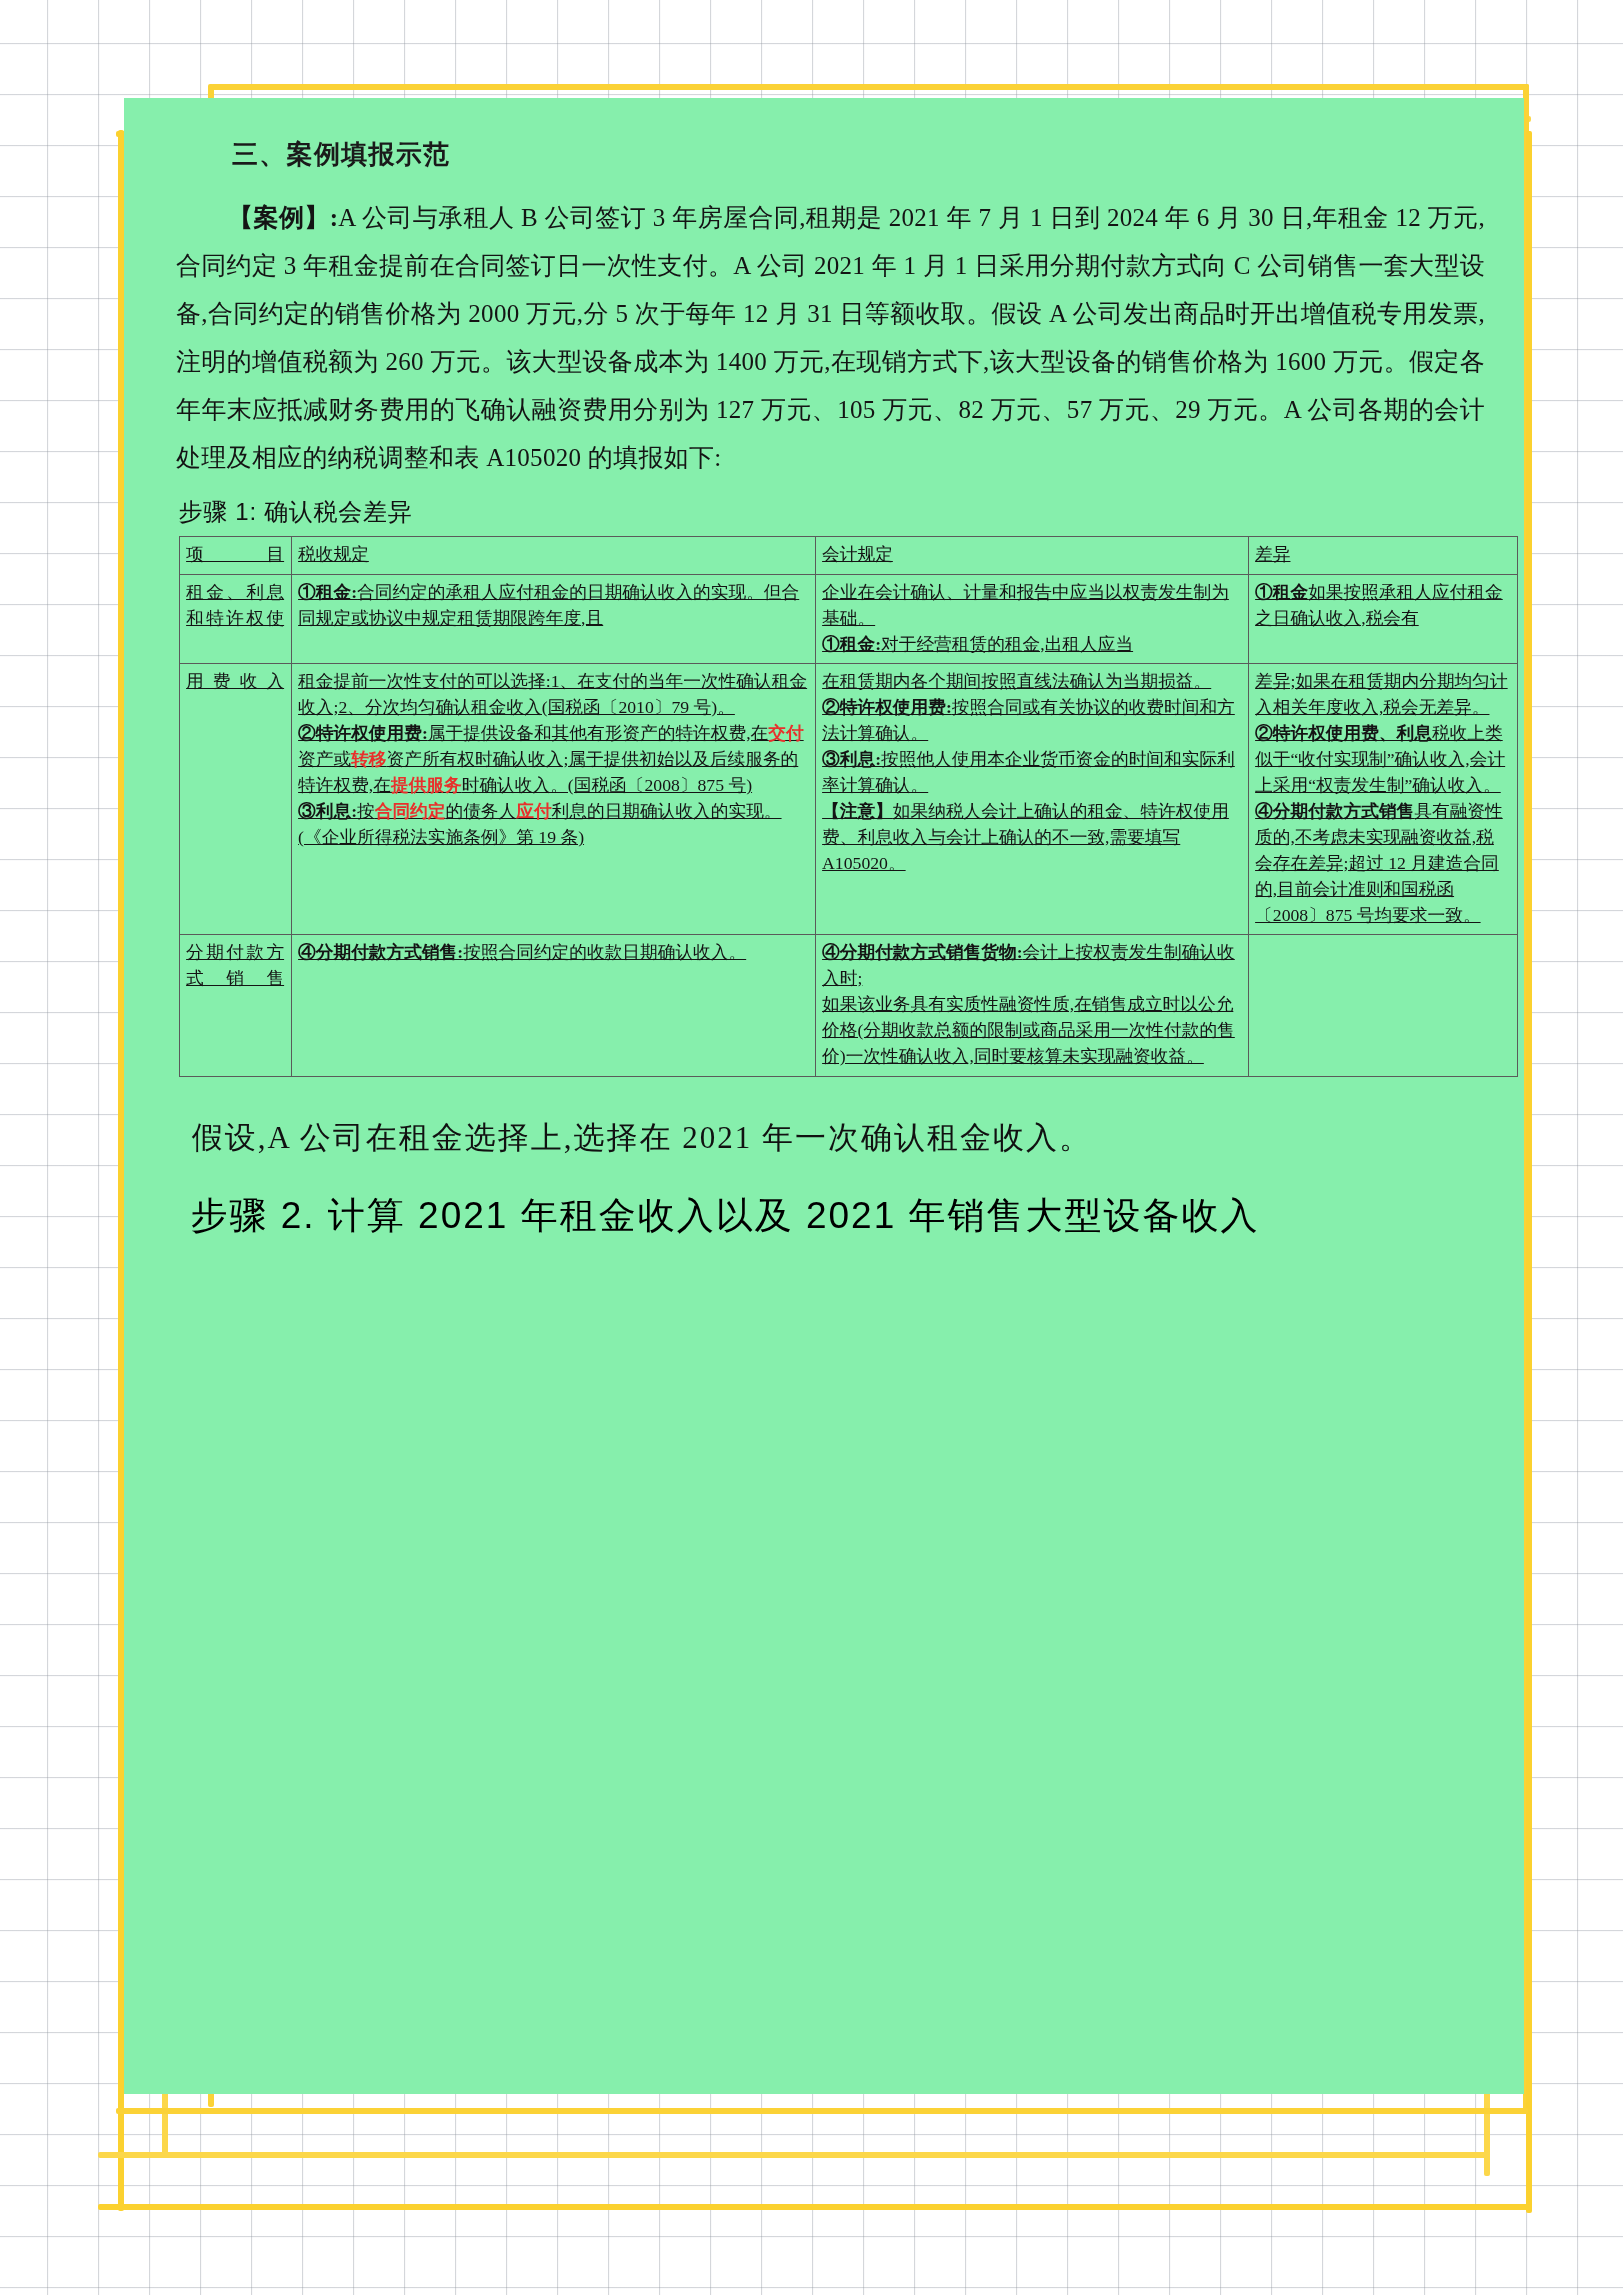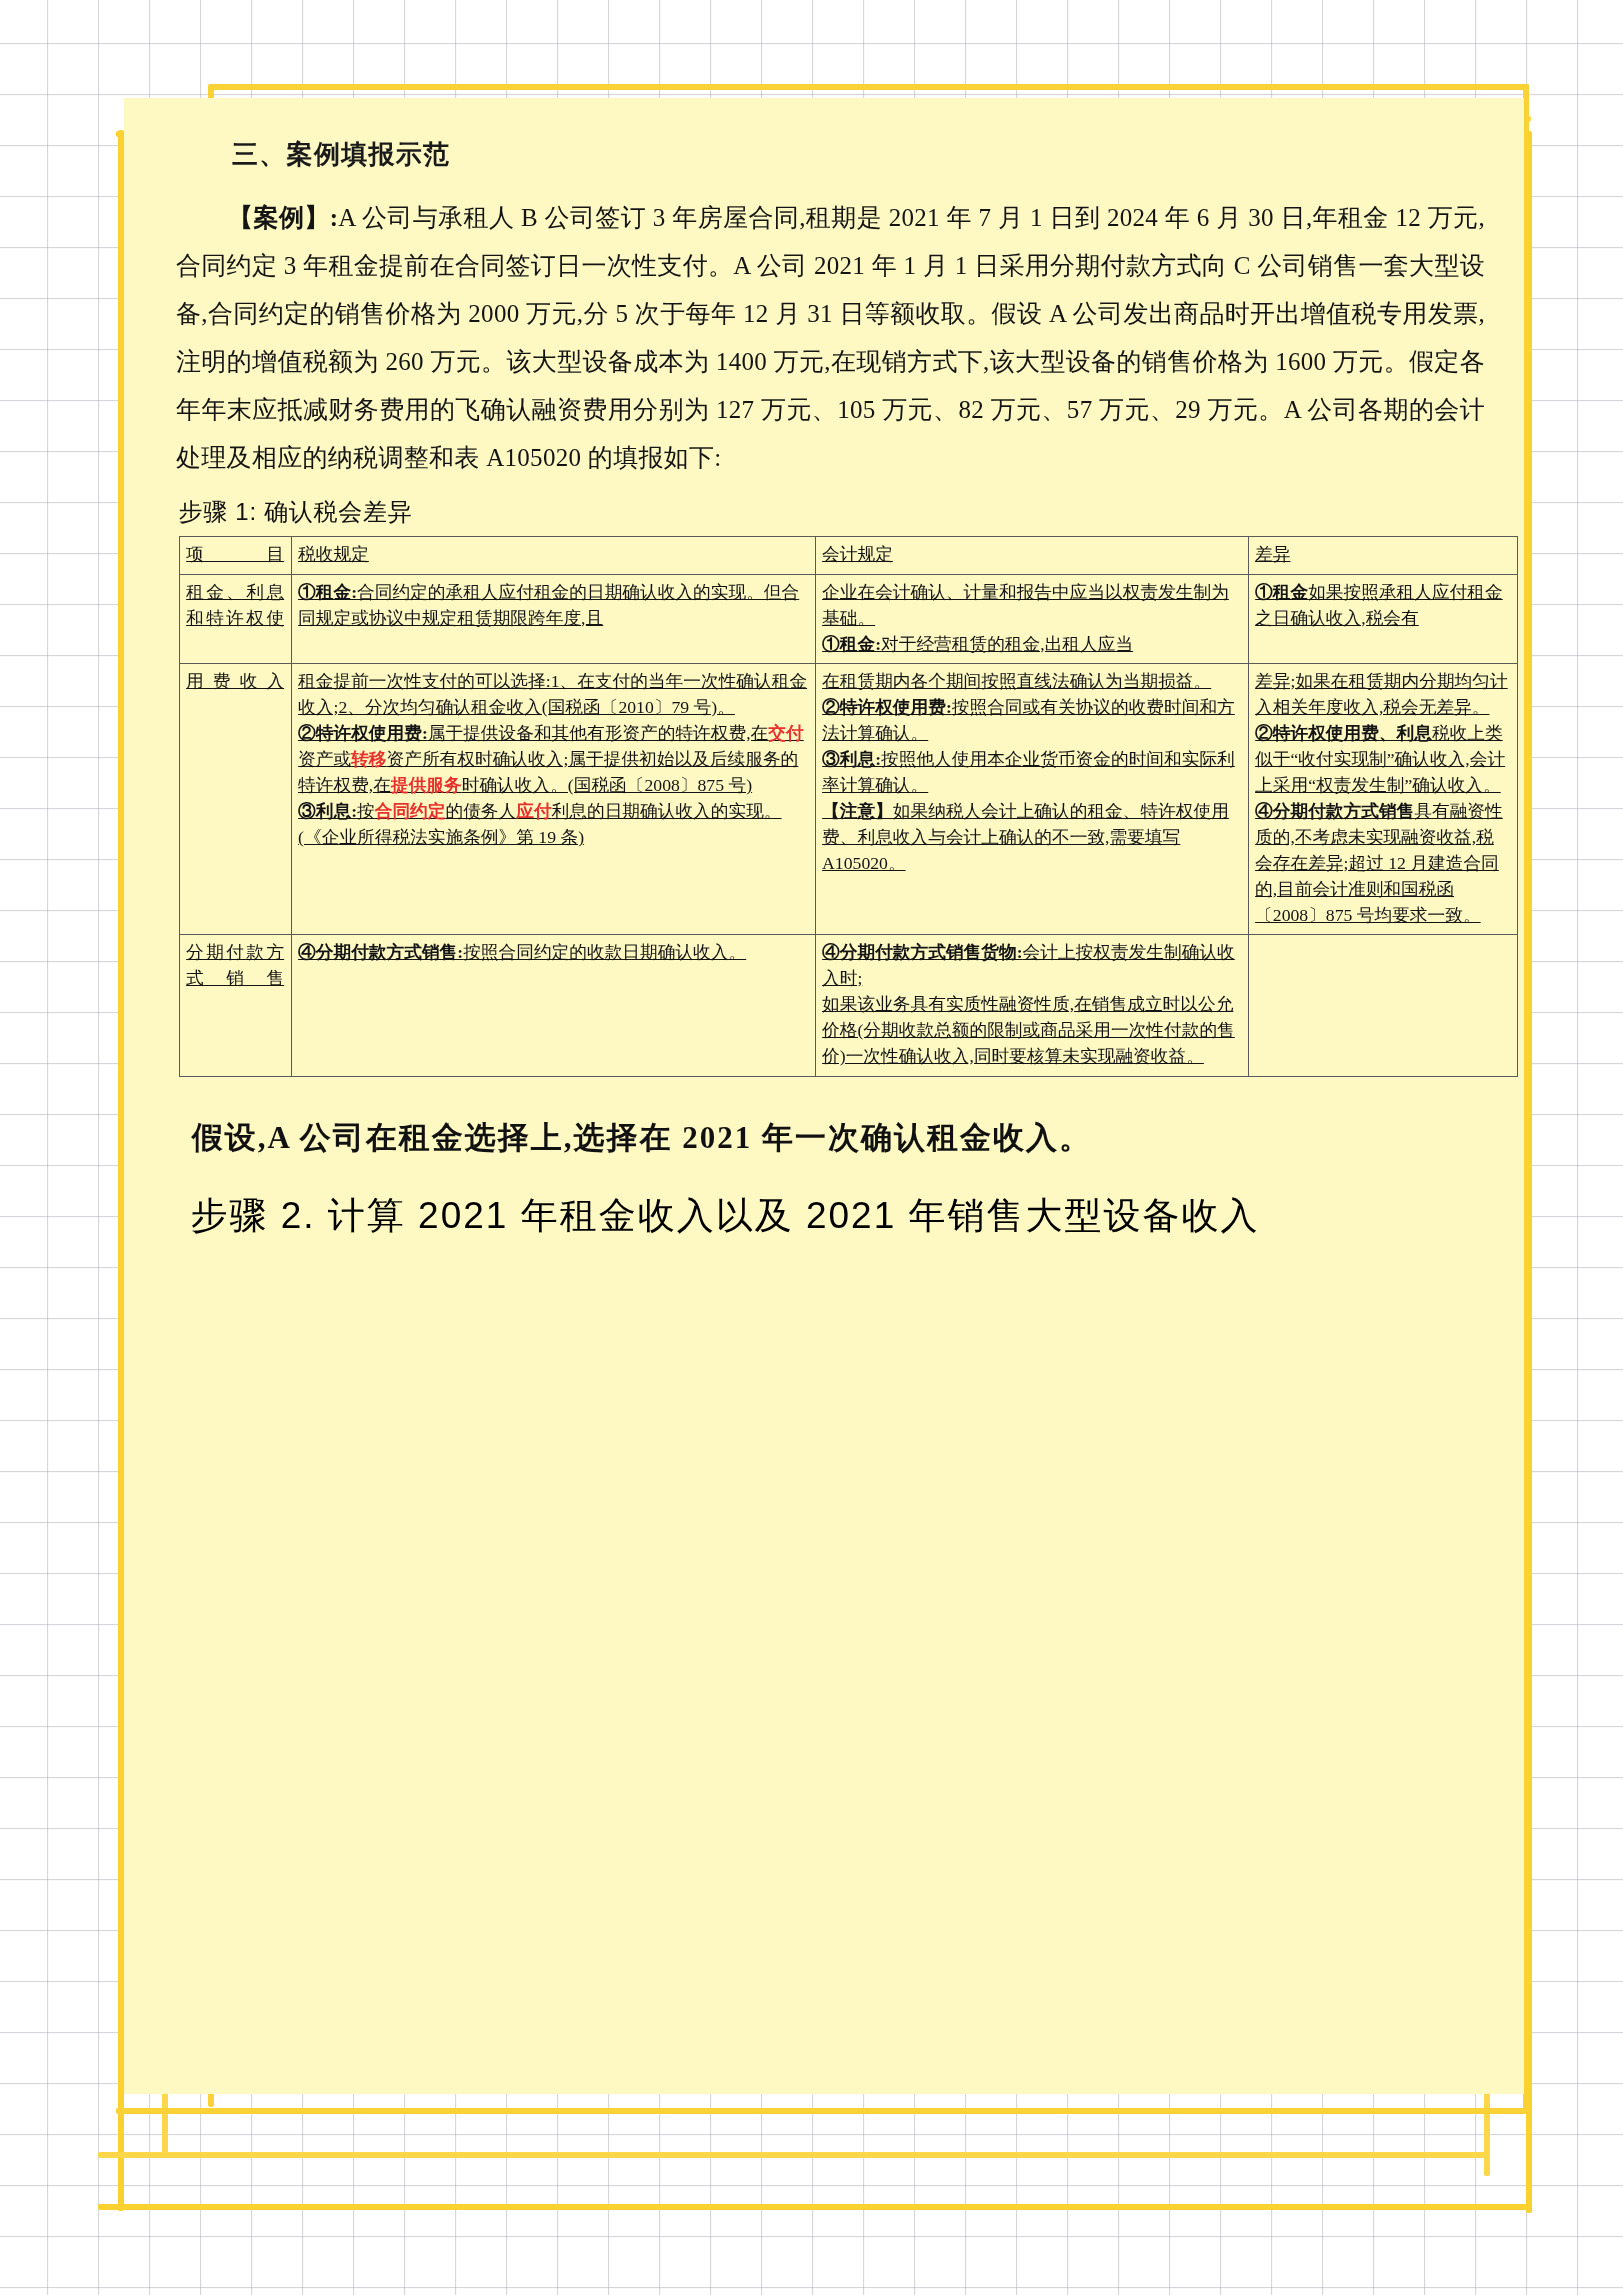--- a/index.html
+++ b/index.html
@@ -23,21 +23,21 @@
   .frame-line{position:absolute;background:#fcd337;border-radius:2px;}
   .frame-line.h{height:5.9px;}
   .frame-line.v{width:5.9px;}
   .f-a{background:#fbd236;}
   .f-b{background:#fcd74a;}
   .f-c{background:#fbd12f;}
 
   
   #sheet{
     position:absolute;left:124px;top:98px;width:1400px;height:1996px;
-    background:#fef9c3;
+    background:#86efac;
   }
   .content{
     position:absolute;left:52px;top:13px;width:1309px;
   }
 
   
   .h-section{
     font-size:26px;font-weight:bold;letter-spacing:1.3px;
     margin:26px 0 22px 56px;color:#1a1a1a;
     font-family:"Liberation Sans","DejaVu Sans",sans-serif;
@@ -74,21 +74,20 @@
   .hdr td{font-size:18.3px;padding-top:5.2px;padding-bottom:5.2px;}
   .bl{font-weight:bold;}
   .red{color:#e8302c;font-weight:bold;}
   .cellwrap p{margin:0;}
 
   
   .concl{
     font-size:31px;line-height:47px;color:#111;
     margin:37px 0 0 15.7px;letter-spacing:2px;
     font-family:"Liberation Serif","DejaVu Serif",serif;
-    font-weight:bold;
   }
   .step2{
     font-size:37px;font-weight:normal;color:#000;
     margin:30px 0 5.2px 14.4px;letter-spacing:2px;
     font-family:"Liberation Sans","DejaVu Sans",sans-serif;
   }
   .calc{
     font-size:29px;line-height:46px;color:#111;
     margin:19.6px 0 0 19.6px;letter-spacing:1.3px;
   }

